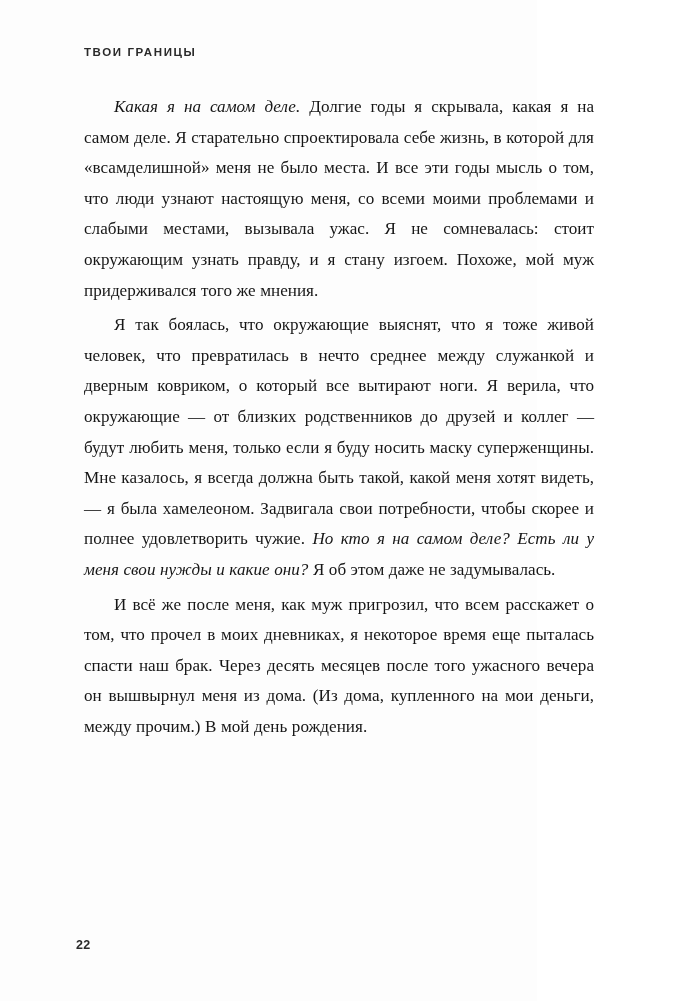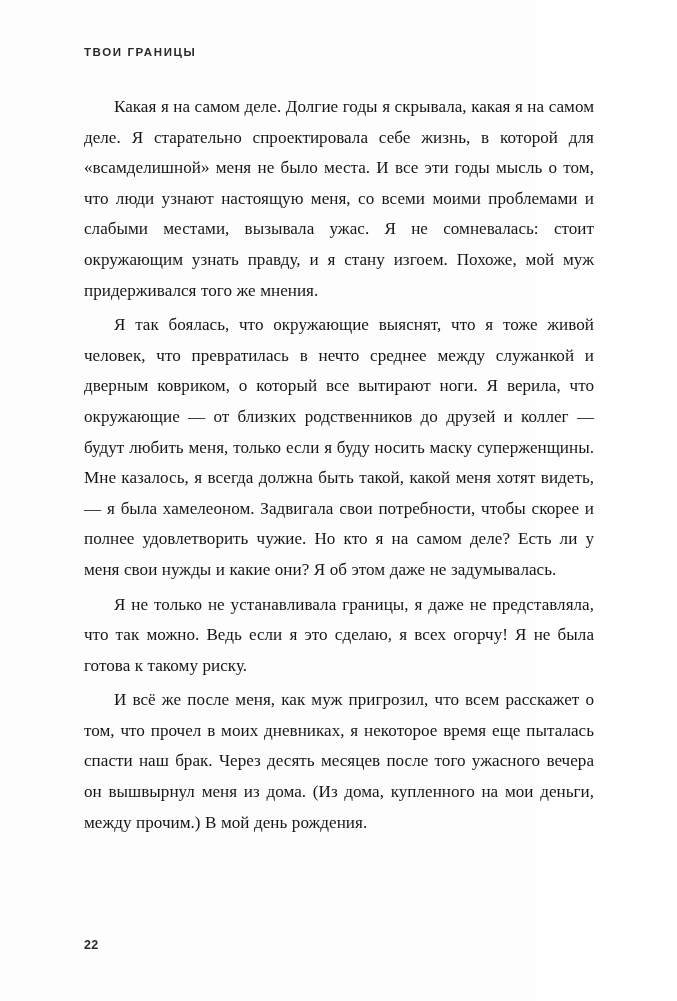--- a/index.html
+++ b/index.html
@@ -43,24 +43,24 @@
     text-indent: 30px;
     text-align: justify;
     font-size: 17.1px;
     line-height: 30.6px;
     letter-spacing: 0.02px;
     word-spacing: 0.2px;
     hyphens: manual;
     color: #161616;
   }
   p + p { margin-top: 4px; }
-  .it { }
+  .it { font-style: italic; }
   .folio {
     position: absolute;
-    left: 84px;
+    left: 76px;
     top: 938px;
     font-family: "Liberation Sans", sans-serif;
     font-size: 12.5px;
     font-weight: 700;
     color: #2a2a2a;
     letter-spacing: 0.4px;
   }
 </style>
 </head>
 <body>
@@ -68,21 +68,20 @@
 <div class="page">
 
   <div class="running-head">ТВОИ ГРАНИЦЫ</div>
 
   <div class="body-block">
 
     <p><span class="it">Какая я на самом деле.</span><span> Долгие годы я скрывала, какая я на самом деле. Я старательно спроектировала себе жизнь, в которой для «всамделишной» меня не было места. И все эти годы мысль о том, что люди узнают настоящую меня, со всеми моими проблемами и слабыми местами, вызывала ужас. Я не сомневалась: стоит окружающим узнать правду, и я стану изгоем. Похоже, мой муж придерживался того же мнения.</span></p>
 
     <p><span>Я так боялась, что окружающие выяснят, что я тоже живой человек, что превратилась в нечто среднее между служанкой и дверным ковриком, о который все вытирают ноги. Я верила, что окружающие — от близких родственников до друзей и коллег — будут любить меня, только если я буду носить маску суперженщины. Мне казалось, я всегда должна быть такой, какой меня хотят видеть, — я была хамелеоном. Задвигала свои потребности, чтобы скорее и полнее удовлетворить чужие. </span><span class="it">Но кто я на самом деле? Есть ли у меня свои нужды и какие они?</span><span> Я об этом даже не задумывалась.</span></p>
 
-    <p>Я не только не устанавливала границы, я даже не представляла, что так можно. Ведь если я это сделаю, я всех огорчу! Я не была готова к такому риску.</p>
 
     <p>И всё же после меня, как муж пригрозил, что всем расскажет о том, что прочел в моих дневниках, я некоторое время еще пыталась спасти наш брак. Через десять месяцев после того ужасного вечера он вышвырнул меня из дома. (Из дома, купленного на мои деньги, между прочим.) В мой день рождения.</p>
 
 
   </div>
 
   <div class="folio">22</div>
 
 </div>
 

